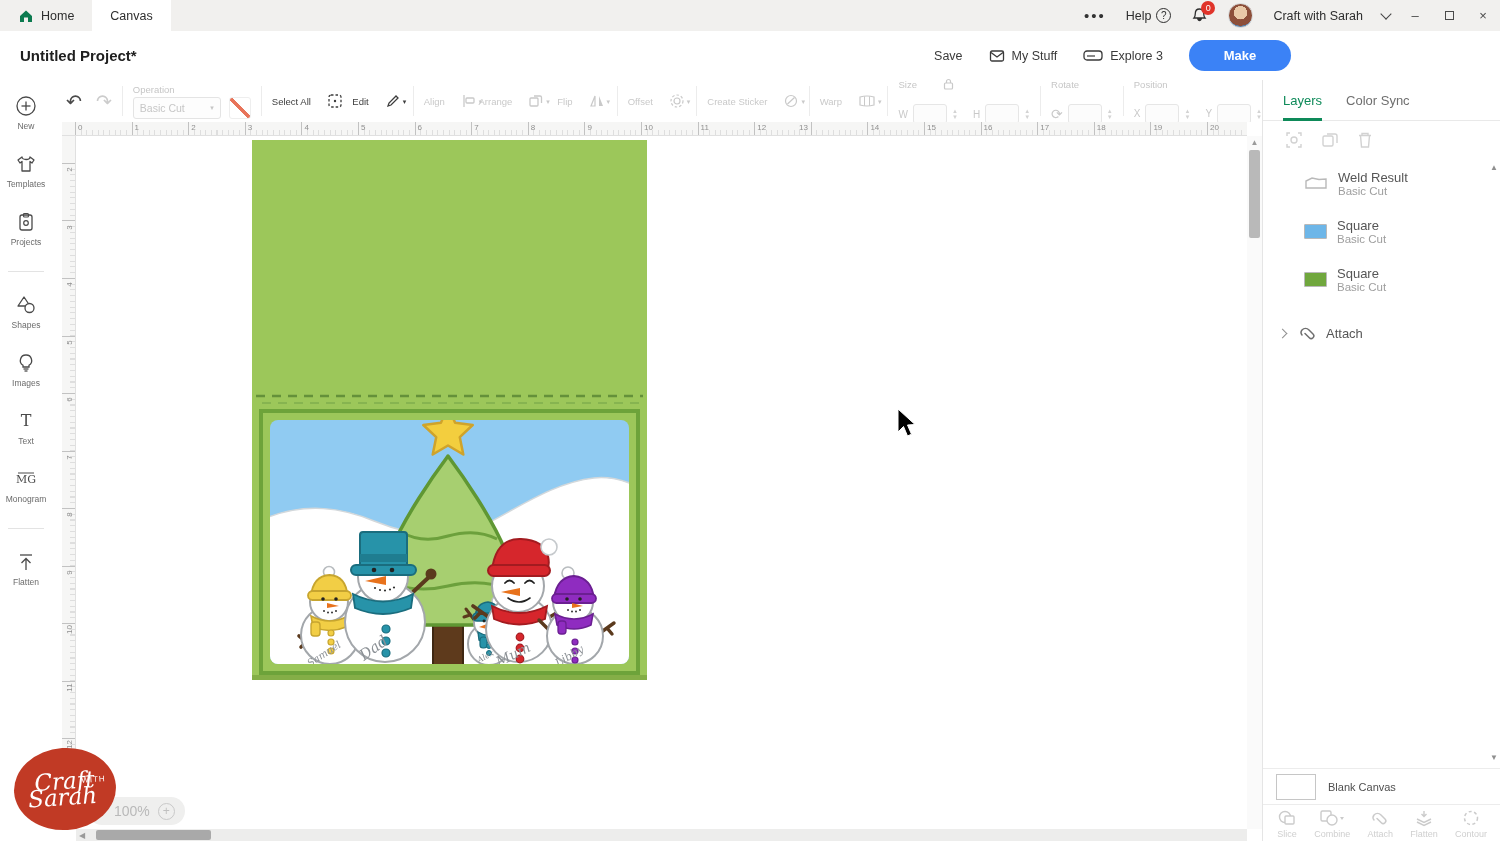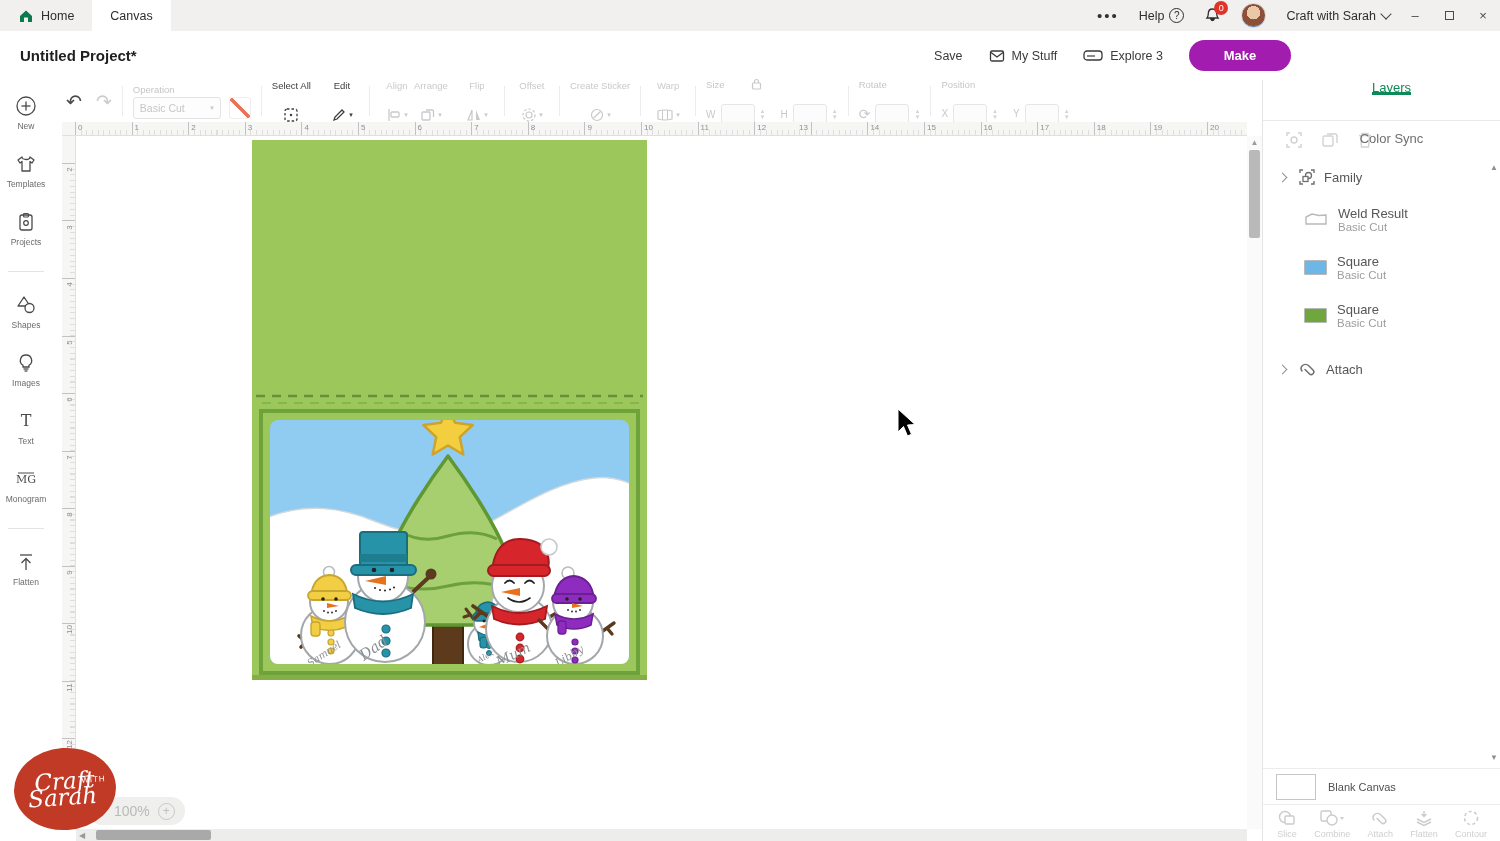--- a/index.html
+++ b/index.html
@@ -13,34 +13,34 @@
   .win-btns { position:absolute; right:0; top:0; height:31px; display:flex; }
   .win-btn { width:34px; height:31px; display:flex; align-items:center; justify-content:center; color:#4a4a4a; font-size:13px; }
   .restore-box { width:9px; height:9px; border:1px solid #4a4a4a; }
   .tb-right { position:absolute; right:110px; top:0; height:31px; display:flex; align-items:center; gap:20px; }
   .dots { font-size:15px; color:#333; letter-spacing:2px; }
   .help { display:flex; align-items:center; gap:5px; font-size:12.5px; color:#2e2e2e; }
   .qmark { width:15px; height:15px; border:1.4px solid #2e2e2e; border-radius:50%; font-size:10px; display:flex; align-items:center; justify-content:center; }
   .bell-wrap { position:relative; }
   .badge { position:absolute; top:-6px; right:-7px; min-width:14px; height:14px; background:#e0342a; color:#fff; border-radius:8px; font-size:9px; display:flex; align-items:center; justify-content:center; padding:0 3px; }
   .avatar { width:25px; height:25px; border-radius:50%; background:radial-gradient(circle at 50% 38%, #e9c9a8 0 36%, #8d4f3a 37% 70%, #5a7fa8 71%); border:1px solid #d7d7d7; }
-  .account { display:flex; align-items:center; gap:6px; font-size:12.5px; color:#2e2e2e; }
+  .account { display:flex; align-items:center; gap:19px; font-size:12.5px; color:#2e2e2e; }
   .chev { width:8px; height:8px; border-right:1.6px solid #444; border-bottom:1.6px solid #444; transform:rotate(45deg); margin-top:-4px; }
 
   
   #header { position:absolute; left:0; top:31px; width:1307px; height:49px; background:#fff; display:flex; align-items:center; }
   #project-title { margin-left:20px; font-size:15px; font-weight:bold; color:#1f1f1f; }
   .hdr-right { position:absolute; right:16px; display:flex; align-items:center; gap:26px; }
   .hdr-link { display:flex; align-items:center; gap:7px; font-size:12.5px; color:#3a3a3a; }
   #make-btn { width:102px; height:31px; border-radius:16px; color:#fff; font-size:13px; font-weight:bold; display:flex; align-items:center; justify-content:center; border:none; }
 
   
   #toolbar { position:absolute; left:52px; top:80px; width:1210px; height:42px; background:#fff; display:flex; align-items:center; }
   .tdiv { width:1px; height:30px; background:#ececec; margin:0 10px; flex:none; }
-  .tool { display:flex; flex-direction:column; align-items:center; gap:16px; min-width:34px;text-align:right; }
+  .tool { display:flex; align-items:center; gap:16px; min-width:34px;text-align:right; }
   .tool .tlabel { font-size:9.5px; color:#3d3d3d; white-space:nowrap; }
   .tool .ticon { font-size:15px; line-height:15px; height:16px; color:#3d3d3d; display:flex; align-items:center; gap:2px; }
   .tool.disabled .tlabel, .tool.disabled .ticon { color:#c9c9c9; }
   .dd { font-size:7px; color:inherit; }
   .undo-btn { font-size:19px; color:#4a4a4a; margin-left:14px; }
   .redo-btn { font-size:19px; color:#cccccc; margin-left:14px; }
   .op-group { display:flex; flex-direction:column; gap:2px; }
   .op-label { font-size:9.5px; color:#c6c6c6; }
   .op-row { display:flex; align-items:center; gap:8px; }
   .op-select { width:88px; height:22px; border:1px solid #e4e4e4; border-radius:3px; font-size:10.5px; color:#c6c6c6; display:flex; align-items:center; justify-content:space-between; padding:0 6px; background:#fdfdfd; }
@@ -92,21 +92,21 @@
 
   #logo { position:absolute; left:14px; top:748px; width:102px; height:82px; background:#c13a25; border-radius:50%; z-index:30; display:flex; flex-direction:column; align-items:center; justify-content:center; color:#fff; font-family:"DejaVu Serif", serif; font-style:italic; transform:rotate(-4deg); }
   #logo .l1 { font-size:23px; line-height:20px; }
   #logo .lwith { font-size:8px; letter-spacing:1px; margin:-14px 0 0 58px; font-style:normal; font-family:"Liberation Sans",sans-serif; }
   #logo .l2 { font-size:23px; line-height:22px; margin-left:-6px; }
 
   #cursor { position:absolute; left:821px; top:272px; z-index:40; }
 
   
   #rpanel { position:absolute; left:1262px; top:80px; width:238px; height:761px; background:#fff; border-left:1px solid #e5e5e5; }
-  #rp-tabs { height:41px; border-bottom:1px solid #e9e9e9; display:flex; align-items:center; padding-left:20px; gap:36px;flex-direction:column; }
+  #rp-tabs { height:41px; border-bottom:1px solid #e9e9e9; display:flex; align-items:center; padding-left:20px; gap:24px; }
   .rp-tab { font-size:13px; color:#6f6f6f; position:relative; height:41px; display:flex; align-items:center; }
   .rp-tab.active { color:#0e8a59; }
   .rp-tab.active:after { content:""; position:absolute; left:0; bottom:0; width:100%; height:3px; background:#0e8a59; }
   #rp-actions { height:38px; display:flex; align-items:center; gap:18px; padding-left:22px; color:#d2d2d2; }
   #layer-list { position:absolute; left:0; top:79px; width:238px; height:609px; }
   .lrow { display:flex; align-items:center; padding-left:16px; gap:8px; }
   .lrow .chevron { width:7px; height:7px; border-right:1.5px solid #8f8f8f; border-top:1.5px solid #8f8f8f; transform:rotate(45deg); margin-right:4px; }
   .group-row { height:36px; font-size:13px; color:#565656; }
   .layer-row { height:48px; padding-left:41px; gap:10px; }
   .layer-thumb { width:23px; height:15px; border:1px solid #b9b9b9; border-radius:1px; flex:none; }
@@ -179,21 +179,21 @@
       </svg>
       <span>My Stuff</span>
     </span>
     <span class="hdr-link">
       <svg width="20" height="14" viewBox="0 0 20 14">
         <rect x="1" y="2" width="18" height="9" rx="3" fill="none" stroke="#3a3a3a" stroke-width="1.3"></rect>
         <line x1="4" y1="7" x2="12" y2="7" stroke="#3a3a3a" stroke-width="1.2"></line>
       </svg>
       <span>Explore 3</span>
     </span>
-    <button id="make-btn" style="background: #a21caf;">Make</button>
+    <button id="make-btn" style="background: #3b82f6;">Make</button>
   </div>
 </div>
 
 <div id="toolbar">
   <span class="undo-btn">↶</span>
   <span class="redo-btn">↷</span>
   <span class="tdiv"></span>
 
   <div class="op-group">
     <span class="op-label">Operation</span>
@@ -635,29 +635,20 @@
       </svg>
     <svg width="16" height="18" viewBox="0 0 16 18">
         <path d="M2 4.5 L14 4.5 M5 4 L5 2.5 L11 2.5 L11 4 M3.5 4.5 L4.5 16 L11.5 16 L12.5 4.5" fill="none" stroke="#d2d2d2" stroke-width="1.4"></path>
       </svg>
   </div>
 
   <div id="layer-list">
     <span class="list-scroll-up">▲</span>
     <span class="list-scroll-dn">▼</span>
 
-    <div class="lrow group-row">
-      <span class="chevron"></span>
-      <svg width="18" height="18" viewBox="0 0 18 18">
-          <path d="M2 5 L2 2 L5 2 M13 2 L16 2 L16 5 M16 13 L16 16 L13 16 M5 16 L2 16 L2 13" fill="none" stroke="#6f6f6f" stroke-width="1.4"></path>
-          <circle cx="10.5" cy="7.5" r="3" fill="none" stroke="#6f6f6f" stroke-width="1.3"></circle>
-          <rect x="5" y="8.5" width="5" height="5" fill="#fff" stroke="#6f6f6f" stroke-width="1.3"></rect>
-        </svg>
-      <span>Family</span>
-    </div>
 
     <div class="lrow layer-row">
       <svg width="24" height="16" viewBox="0 0 24 16">
           <path d="M2 13 L2 6 L8 3 L15 4.5 L22 4 L22 13 Z" fill="#fff" stroke="#b9b9b9" stroke-width="1.4"></path>
         </svg>
       <span class="layer-txt">
         <div class="t1">Weld Result</div>
         <div class="t2">Basic Cut</div>
       </span>
     </div>

